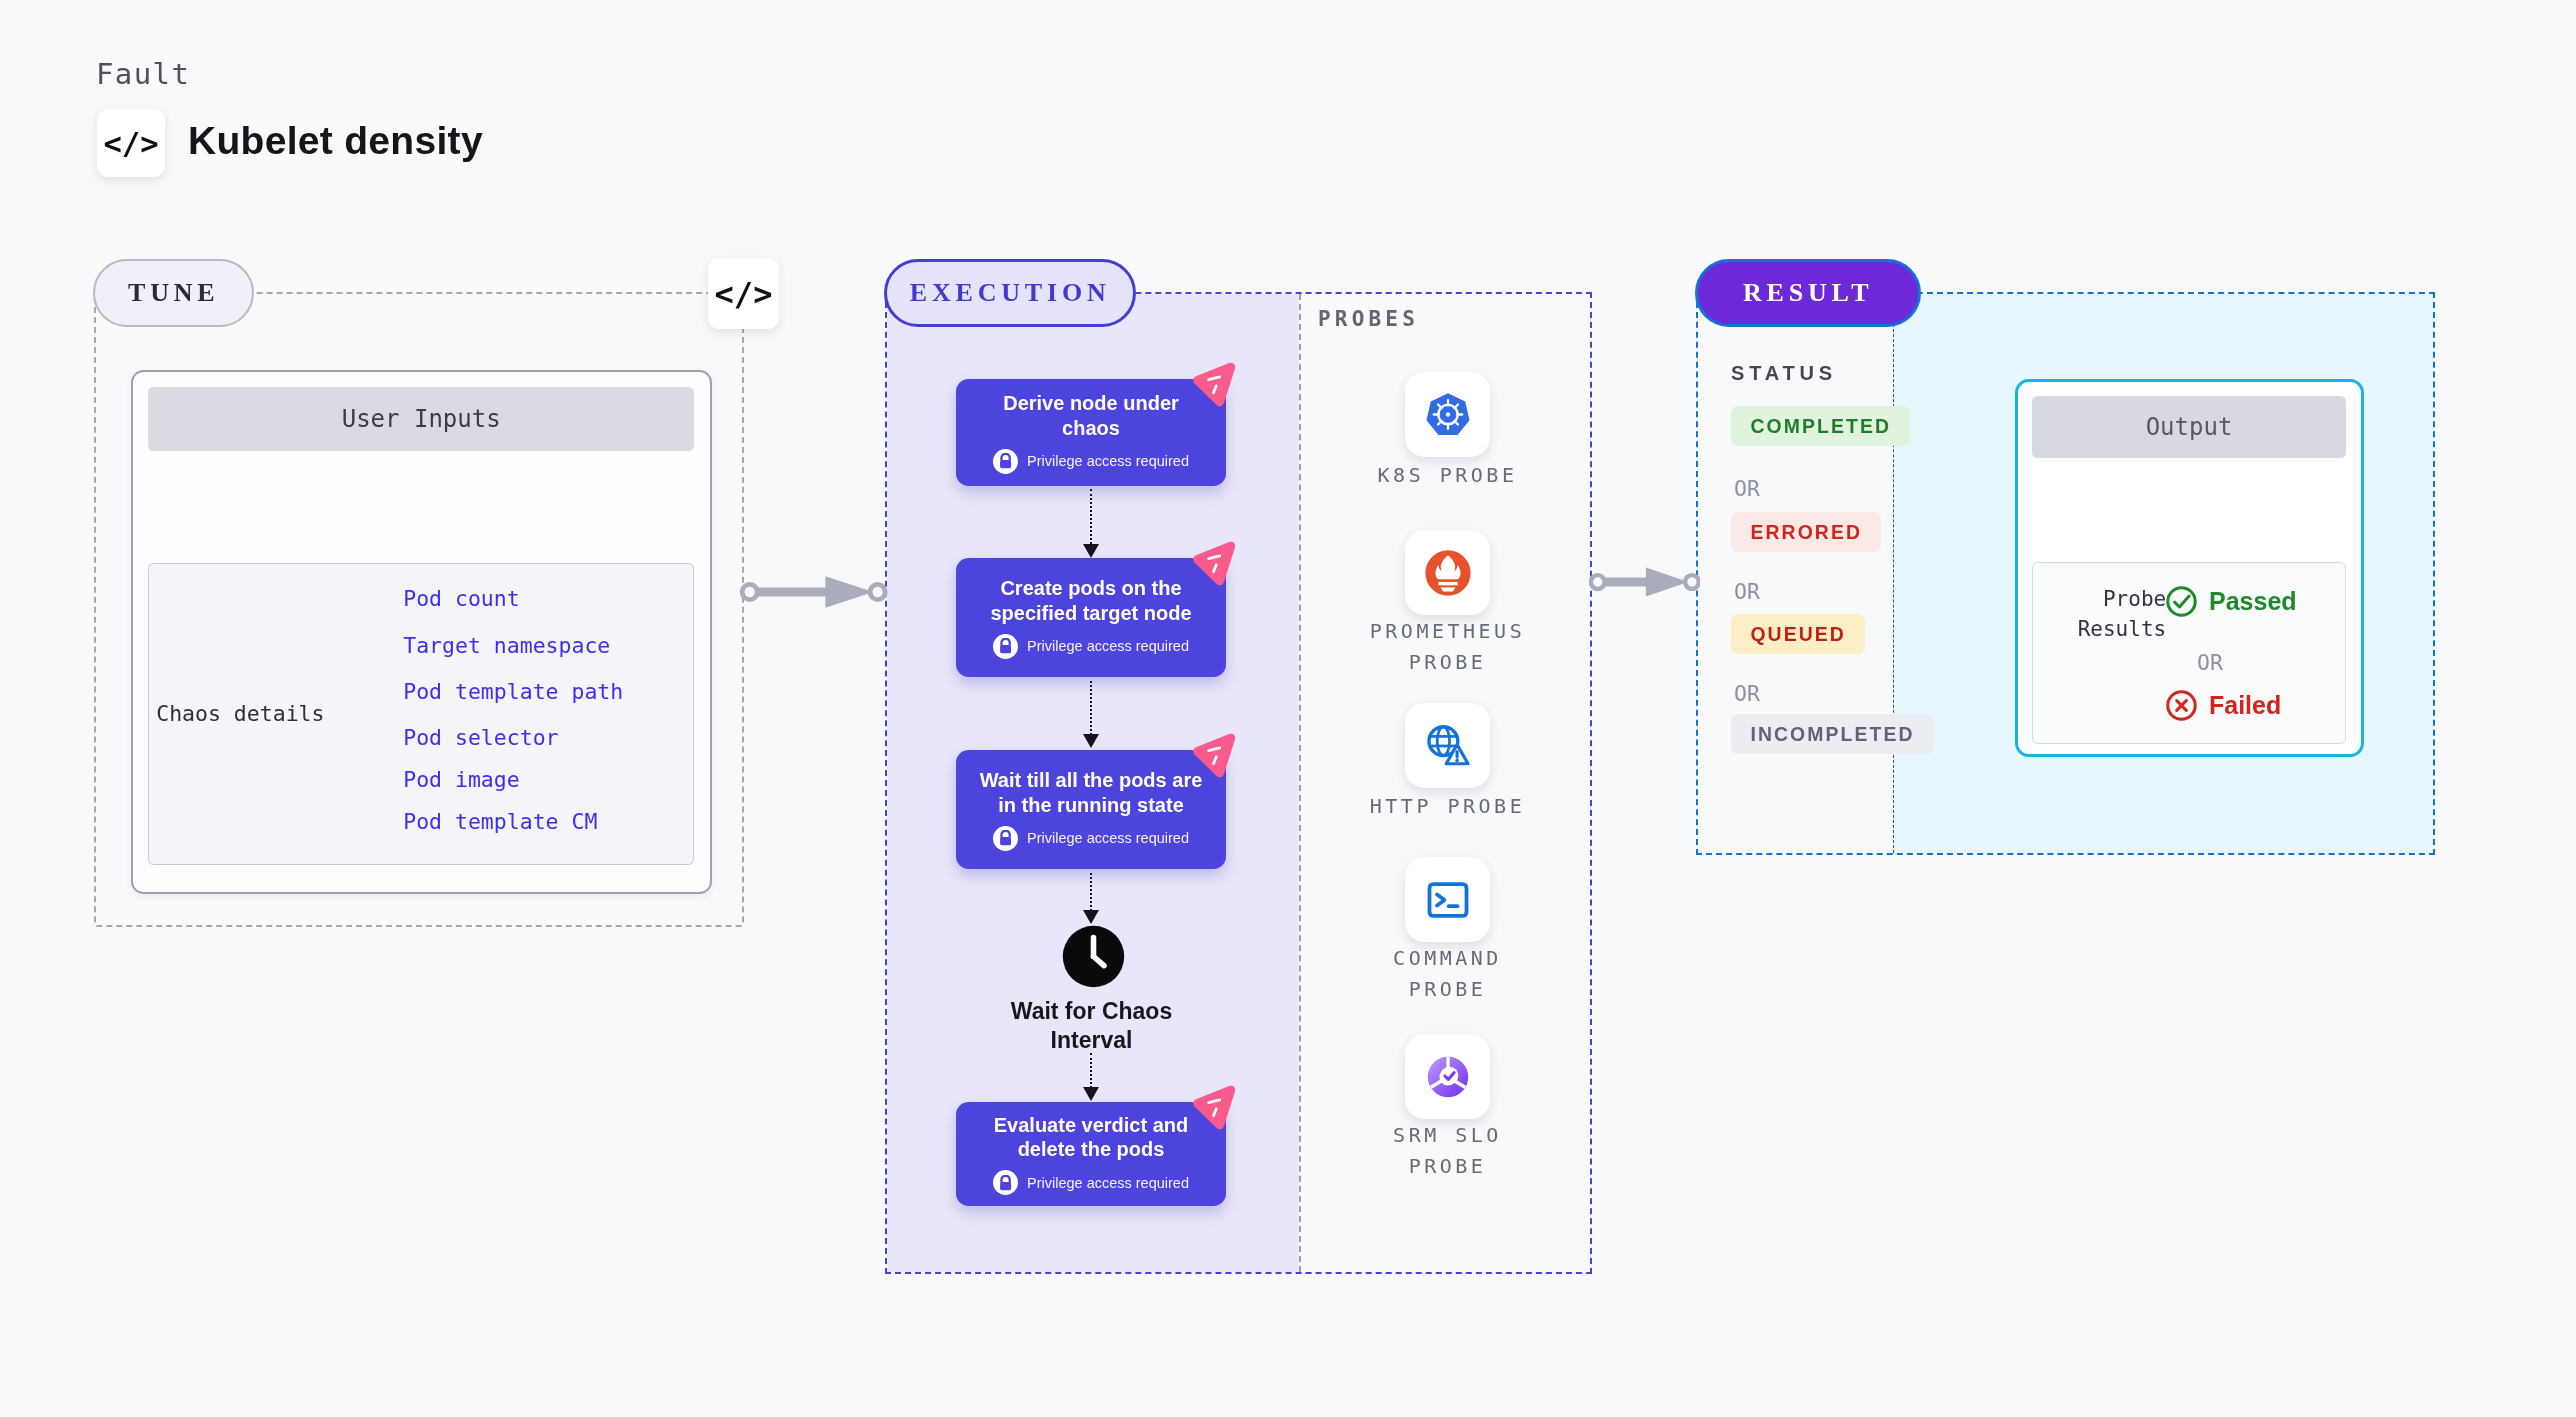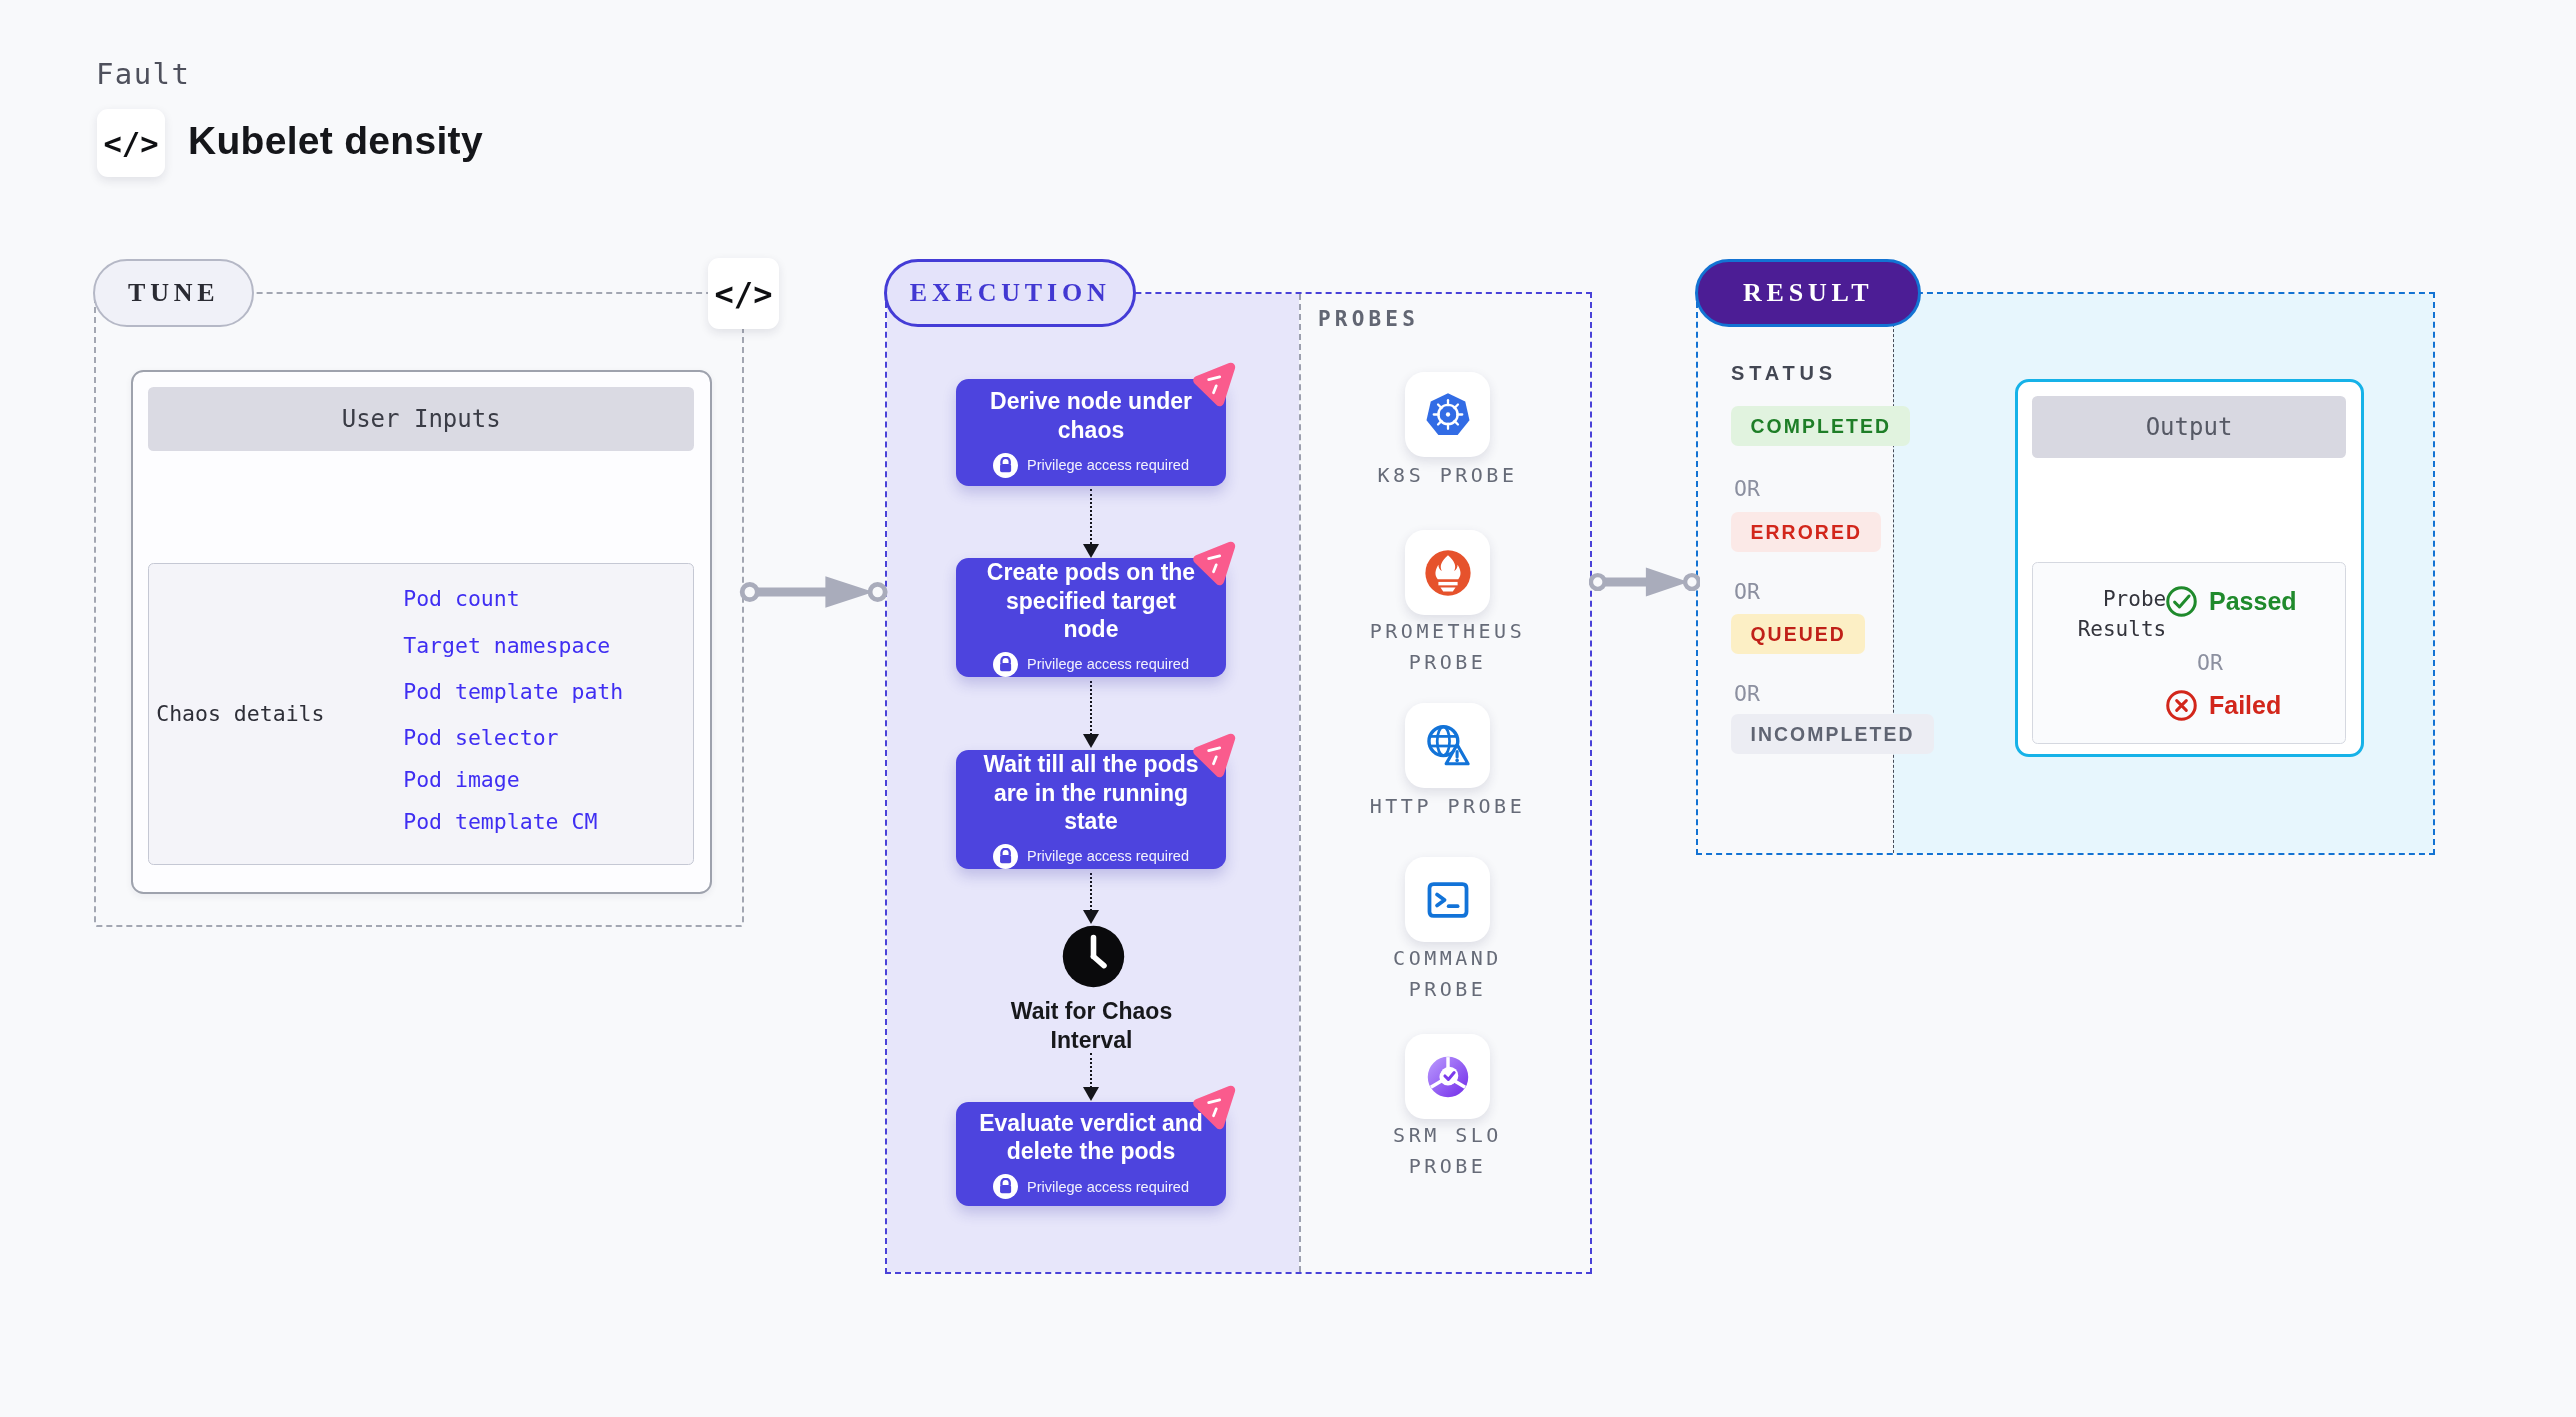--- a/index.html
+++ b/index.html
@@ -17,21 +17,21 @@
                font-family:"DejaVu Sans Mono", monospace; font-weight:bold; color:#0E0F12; }
   .hdr-code { left:97px; top:109px; width:68px; height:68px; font-size:30.5px; }
   .page-title { left:188px; top:119px; font-size:39px; font-weight:bold; color:#15161A; letter-spacing:0.3px; }
 
   
   .pill { position:absolute; display:flex; align-items:center; justify-content:center;
           font-family:Liberation Serif, serif; font-weight:bold; font-size:26px;
           letter-spacing:4.8px; border-radius:42px; z-index:5; }
   .pill-tune   { left:-2.8px; top:-35px; width:161px; height:68px; background:#F0F1F8; border:2.8px solid #B5B8C6; color:#2A2B33; }
   .pill-exec   { left:-2.8px; top:-35px; width:252px; height:68px; background:#E4E3FA; border:3.5px solid #443CD6; color:#4238D2; }
-  .pill-result { left:-2.8px; top:-35px; width:226px; height:68px; background:#4c1d95; border:3.5px solid #1373D3; color:#FFFFFF; }
+  .pill-result { left:-2.8px; top:-35px; width:226px; height:68px; background:#6d28d9; border:3.5px solid #1373D3; color:#FFFFFF; }
 
   
   .tune-box { left:94px; top:292px; width:650px; height:635px; border:2.8px dashed #A3A7B2; border-radius:2.8px; }
   .tune-code { left:612px; top:-36px; width:71px; height:71px; font-size:32px; z-index:6; }
   .ui-card { left:35px; top:76px; width:581px; height:524px; background:#FDFDFF; border:2.1px solid #9EA2AD;
              border-radius:12.5px; box-shadow:0 2.8px 7px rgba(30,34,60,.06); }
   .ui-header { left:15.2px; top:15.2px; width:546px; height:64px; background:#DADAE3; border-radius:5.5px;
                display:flex; align-items:center; justify-content:center; font-size:24px; color:#3A3C46; }
   .ui-row { background:#F4F4F9; border:1.4px solid #C5C8D4; border-radius:5.5px; }
   .ui-row1 { left:15.2px; top:96px; width:546px; height:85px; }
@@ -45,21 +45,21 @@
 
   
   .exec-box { left:885px; top:292px; width:707px; height:982px; border:2.8px dashed #4A42D8; }
   .exec-fill { position:absolute; left:0; top:0; width:412px; height:100%; background:#E7E6FA; }
   .probes-divider { position:absolute; left:412px; top:0; bottom:0; width:0; border-left:2.1px dashed #9CA0AF; }
   .probes-label { position:absolute; left:431px; top:12.5px; font-size:21px; color:#62667​3; color:#626673;
                   letter-spacing:4.2px; font-weight:bold; }
   .node { position:absolute; left:69px; width:270px; background:#4D44DE; border-radius:12.5px;
           box-shadow:0 7px 14px rgba(50,44,170,.22); color:#FFFFFF; display:flex; flex-direction:column;
           align-items:center; justify-content:center; z-index:2; }
-  .node-text { width:229px; text-align:center; font-size:23px; font-weight:bold; line-height:1.24; }
+  .node-text { width:229px; text-align:center; font-size:20px; font-weight:bold; line-height:1.24; }
   .priv { display:flex; align-items:center; gap:9px; margin-top:8.3px; }
   .priv-circle { width:25px; height:25px; background:#FFFFFF; border-radius:50%;
                  display:flex; align-items:center; justify-content:center; }
   .priv-text { font-size:14.5px; color:#F2F2FD; }
   .flag { position:absolute; right:-12.5px; top:-18px; width:51px; height:51px; z-index:3; }
   .vline { position:absolute; left:203px; width:0; border-left:2.8px dotted #14151A; }
   .vhead { position:absolute; left:196px; width:0; height:0; border-left:8.3px solid transparent;
            border-right:8.3px solid transparent; border-top:14px solid #14151A; }
   .wait-label { position:absolute; left:73px; width:263px; text-align:center; font-size:23px;
                 font-weight:bold; color:#17181B; line-height:1.28; }

